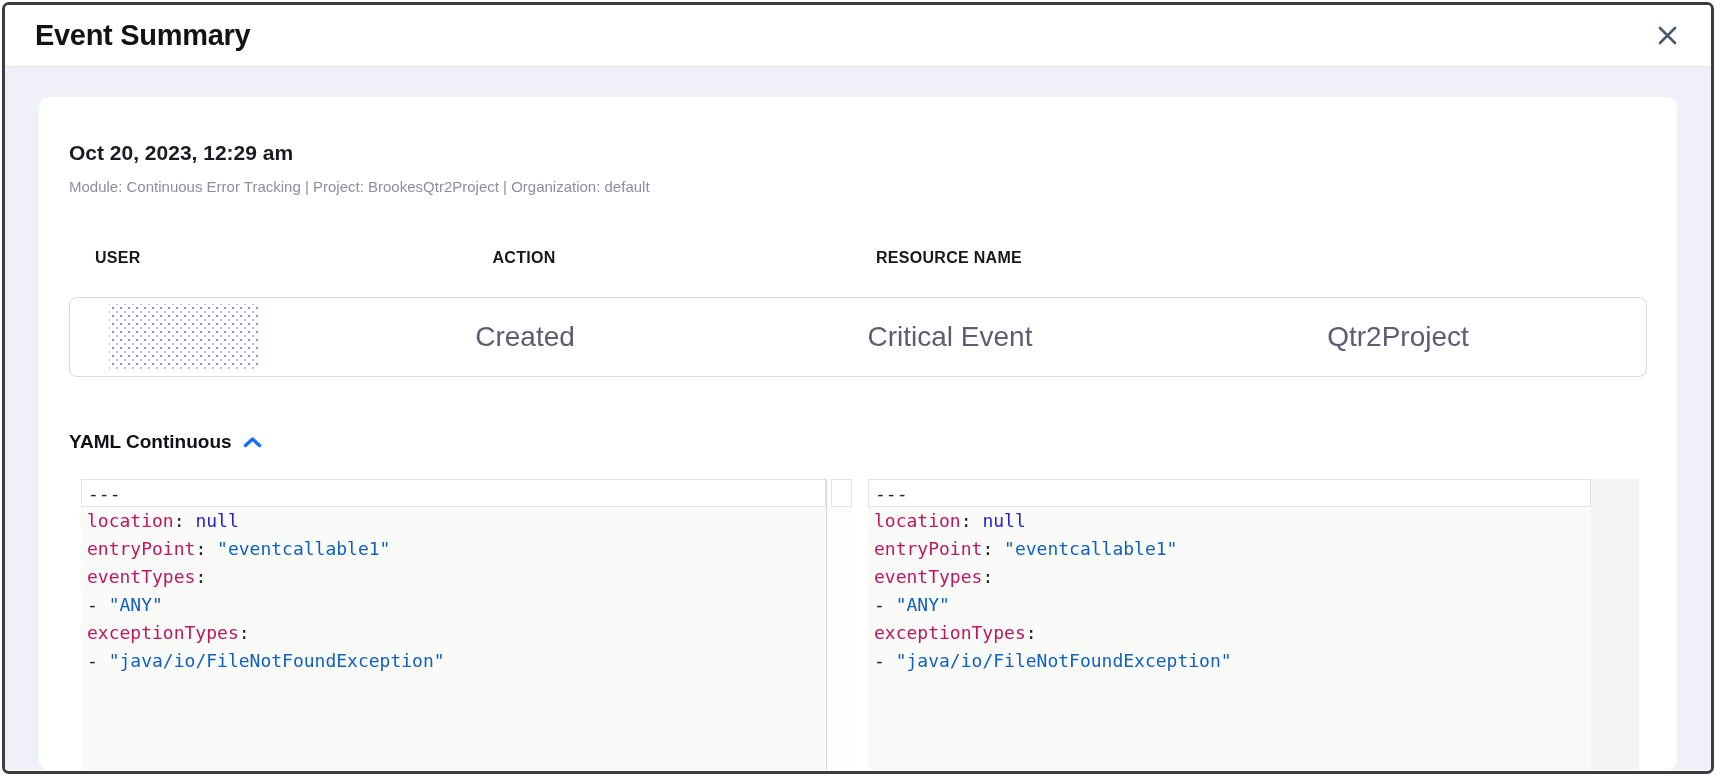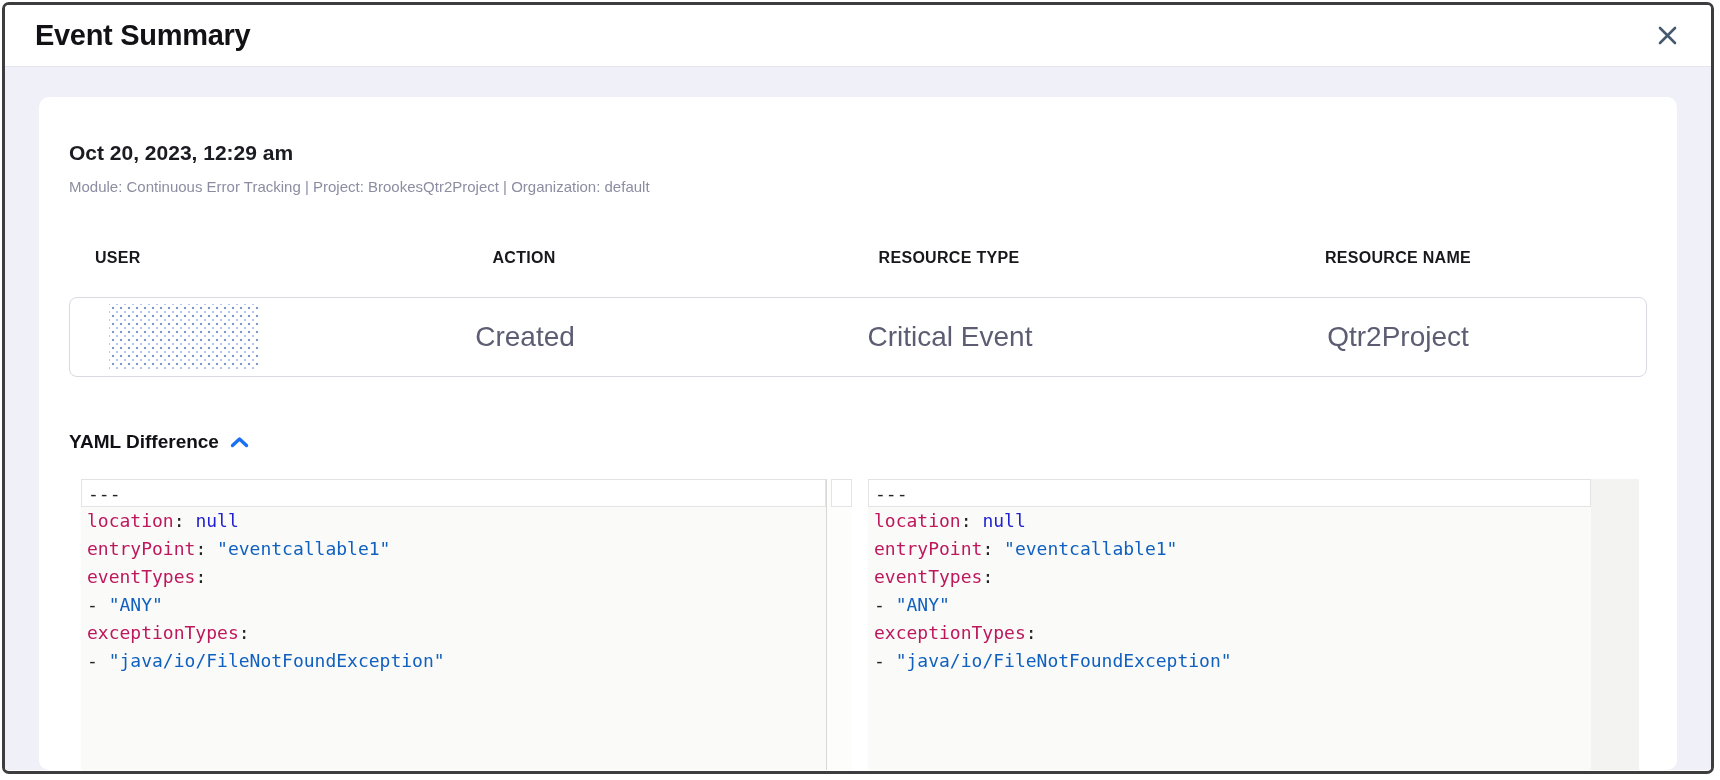--- a/index.html
+++ b/index.html
@@ -146,35 +146,34 @@
   <div class="modal-body">
     <div class="card">
 
       <div class="event-date">Oct 20, 2023, 12:29 am</div>
       <div class="event-context">Module: Continuous Error Tracking | Project: BrookesQtr2Project | Organization: default</div>
 
       <div class="audit-table">
         <div class="table-head">
           <div class="th th-user">USER</div>
           <div class="th">ACTION</div>
-          <div class="th">RESOURCE TYPE</div>
           <div class="th">RESOURCE NAME</div>
         </div>
         <div class="table-row">
           <div class="td td-user">
             <div class="redacted"></div>
           </div>
           <div class="td">Created</div>
           <div class="td">Critical Event</div>
           <div class="td">Qtr2Project</div>
         </div>
       </div>
 
       <div class="yaml-toggle">
-        <span>YAML Difference</span>
+        <span>YAML Continuous</span>
         <svg width="19" height="13" viewBox="0 0 19 13">
           <polyline points="2.5,9.5 9.5,3 16.5,9.5" fill="none" stroke="#1a6ff2" stroke-width="3.4" stroke-linecap="round" stroke-linejoin="round"></polyline>
         </svg>
       </div>
 
       <div class="diff-wrap">
         <div class="panel">
           <div class="code">
               <div class="code-line highlighted"><span class="tok-plain">---</span></div>
               <div class="code-line"><span class="tok-key">location</span><span class="tok-plain">: </span><span class="tok-atom">null</span></div>

